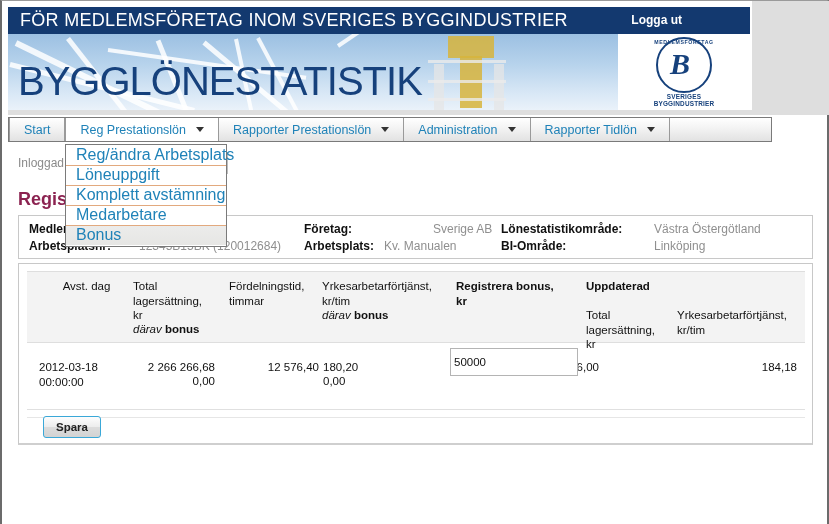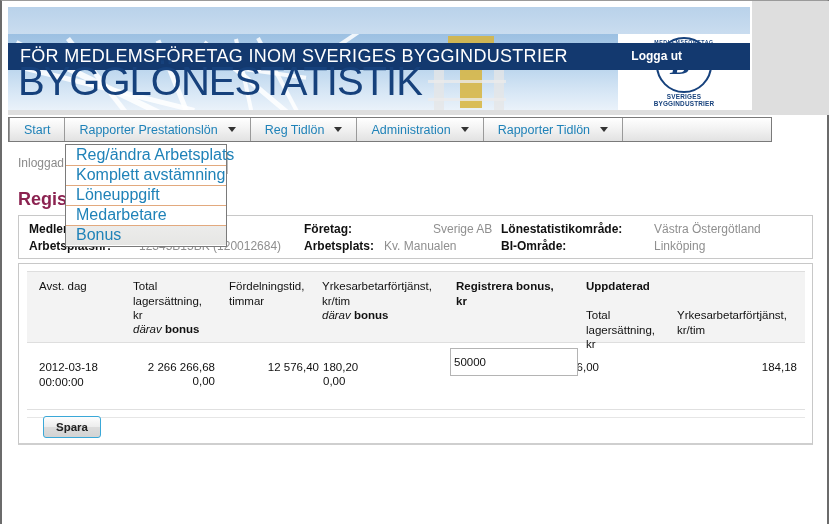--- a/index.html
+++ b/index.html
@@ -35,21 +35,20 @@
     left: 6px; top: 6px;
     width: 742px; height: 103px;
     overflow: hidden;
     background: linear-gradient(180deg,#b9d2ea 0%, #cfe0f1 35%, #dfeaf6 60%, #eef4fa 100%);
   }
   #banner-topbar {
     position: absolute;
     left: 0; top: 0;
     width: 742px; height: 27px;
     background: #13396f;
-    margin-top: 36px;
   }
   #banner-title {
     position: absolute;
     left: 12px; top: 3px;
     color: #ffffff;
     font-size: 18px;
     letter-spacing: .3px;
     white-space: nowrap;
     font-family: "Liberation Sans", sans-serif;
     font-weight: 400;
@@ -377,42 +376,42 @@
     <div id="banner-topbar">
       <div id="banner-title">FÖR MEDLEMSFÖRETAG INOM SVERIGES BYGGINDUSTRIER</div>
       <a id="logout-link" href="#">Logga ut</a>
     </div>
   </div>
 
   <div id="navbar">
       <div class="navitem">
         <span>Start</span>
       </div>
+      <div class="navitem active">
+        <span>Reg Prestationslön</span>
+        <span class="caret"></span>
+      </div>
       <div class="navitem">
         <span>Rapporter Prestationslön</span>
         <span class="caret"></span>
       </div>
       <div class="navitem">
-        <span>Reg Tidlön</span>
-        <span class="caret"></span>
-      </div>
-      <div class="navitem">
         <span>Administration</span>
         <span class="caret"></span>
       </div>
       <div class="navitem">
         <span>Rapporter Tidlön</span>
         <span class="caret"></span>
       </div>
     </div>
 
   <div id="dropdown">
       <a href="#" class="ddrow" style="text-decoration: none;">Reg/ändra Arbetsplats</a>
+      <a href="#" class="ddrow" style="text-decoration: none;">Löneuppgift</a>
       <a href="#" class="ddrow" style="text-decoration: none;">Komplett avstämning</a>
-      <a href="#" class="ddrow" style="text-decoration: none;">Löneuppgift</a>
       <a href="#" class="ddrow" style="text-decoration: none;">Medarbetare</a>
       <a href="#" class="ddrow selected" style="text-decoration: none;">Bonus</a>
     </div>
 
   <div id="inloggad">Inloggad</div>
   <div id="sep-line"></div>
   <div id="pagetitle">Registrera bonus</div>
 
   <div id="infopanel">
     <div class="ifield ilabel" style="left:10px;  top:6px;">Medlemsnr:</div>
@@ -430,21 +429,21 @@
     <div class="ifield ilabel" style="left:285px; top:23px;">Arbetsplats:</div>
     <div class="ifield ivalue" style="left:365px; top:23px;">Kv. Manualen</div>
 
     <div class="ifield ilabel" style="left:482px; top:23px;">BI-Område:</div>
     <div class="ifield ivalue" style="left:635px; top:23px;">Linköping</div>
   </div>
 
   <div id="card">
 
     <div id="thead">
-      <div class="th" style="left:12px;  top:7px;  width:95px;">Avst. dag</div>
+      <div class="th" style="left:12px;  top:7px;  width:95px;text-align:center;">Avst. dag</div>
 
       <div class="th" style="left:106px; top:7px;  width:85px;">Total
 lagersättning,
 kr</div>
       <div class="th" style="left:106px; top:50px;"><span class="it">därav</span> <span class="bd">bonus</span></div>
 
       <div class="th" style="left:202px; top:7px;  width:95px;">Fördelningstid,
 timmar</div>
 
       <div class="th" style="left:295px; top:7px;  width:142px;">Yrkesarbetarförtjänst,

